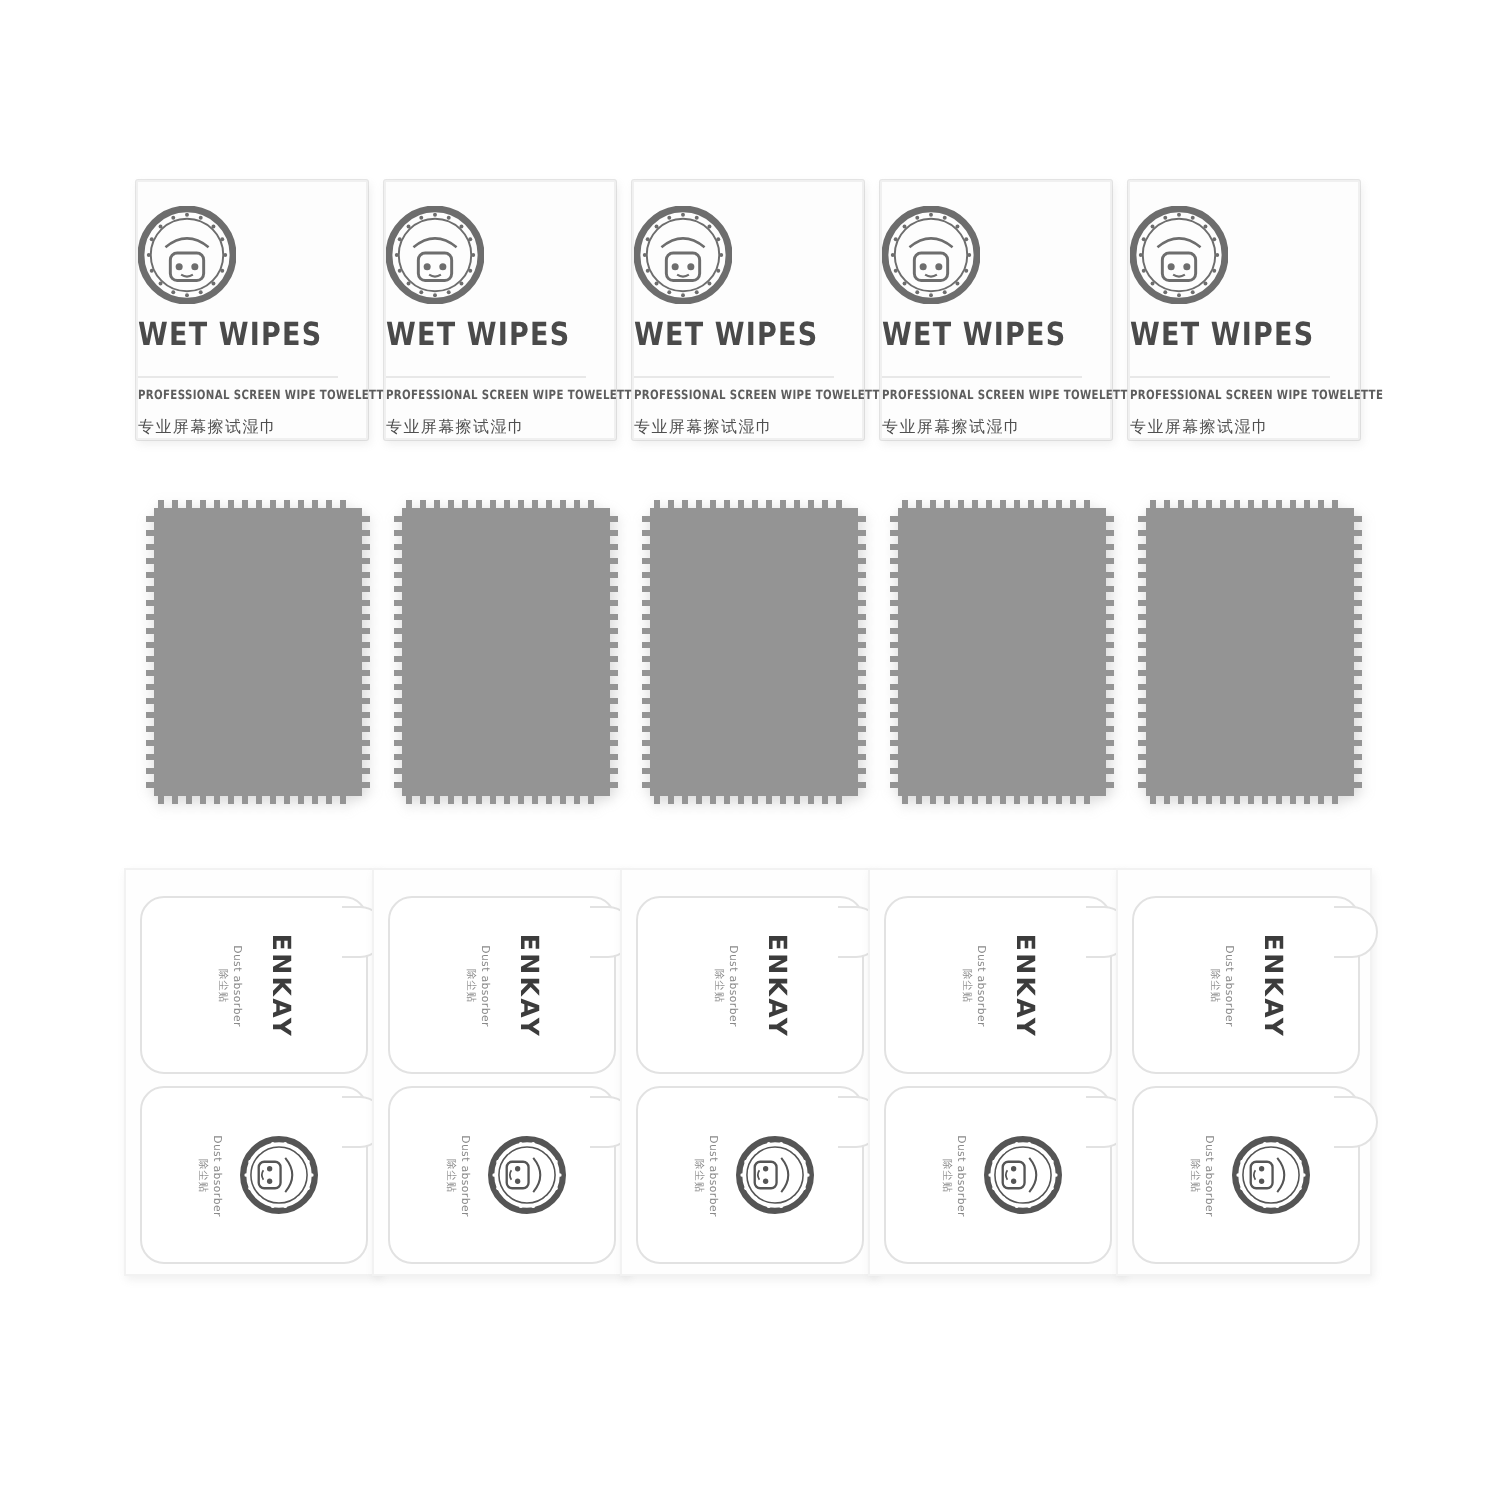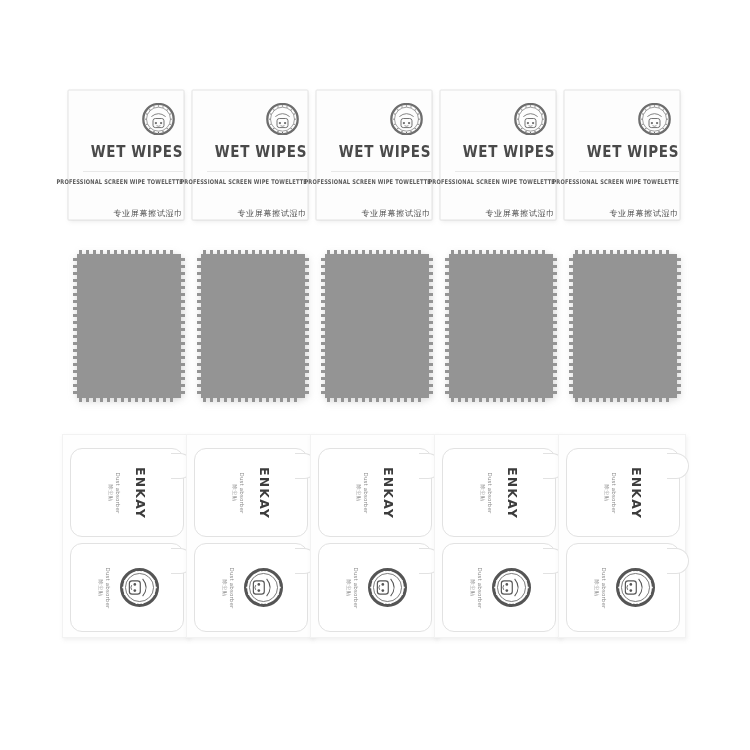--- a/index.html
+++ b/index.html
@@ -30,21 +30,21 @@
     top: 0;
     width: 116px;
     height: 130px;
     background: #fdfdfd;
     border: 1px solid #f0f0f0;
     border-radius: 1px;
     box-shadow: 1px 2px 4px rgba(150,150,150,0.16),
                 0 0 0 0.5px rgba(210,210,210,0.55);
     display: flex;
     flex-direction: column;
-    align-items: flex-end;
+    align-items: flex-start;
   }
   .sachet-logo {
     margin-top: 12px;
     width: 49px; height: 49px;
   }
   .sachet-title {
     margin-top: 8px;
     font-size: 13.5px;
     font-weight: bold;
     letter-spacing: 0.6px;
@@ -61,21 +61,21 @@
     margin-top: 6px;
     font-size: 5.1px;
     font-weight: bold;
     letter-spacing: 0.18px;
     color: #5d5d5d;
     font-family: "DejaVu Sans", sans-serif;
     transform: scaleY(1.25);
     white-space: nowrap;
   }
   .sachet-cn {
-    margin-top: 24px;
+    margin-top: 7px;
     font-size: 8px;
     color: #4f4f4f;
     letter-spacing: 0.7px;
     font-family: "DejaVu Sans", sans-serif;
     white-space: nowrap;
   }
 
   
   .row-cloths {
     position: absolute;

